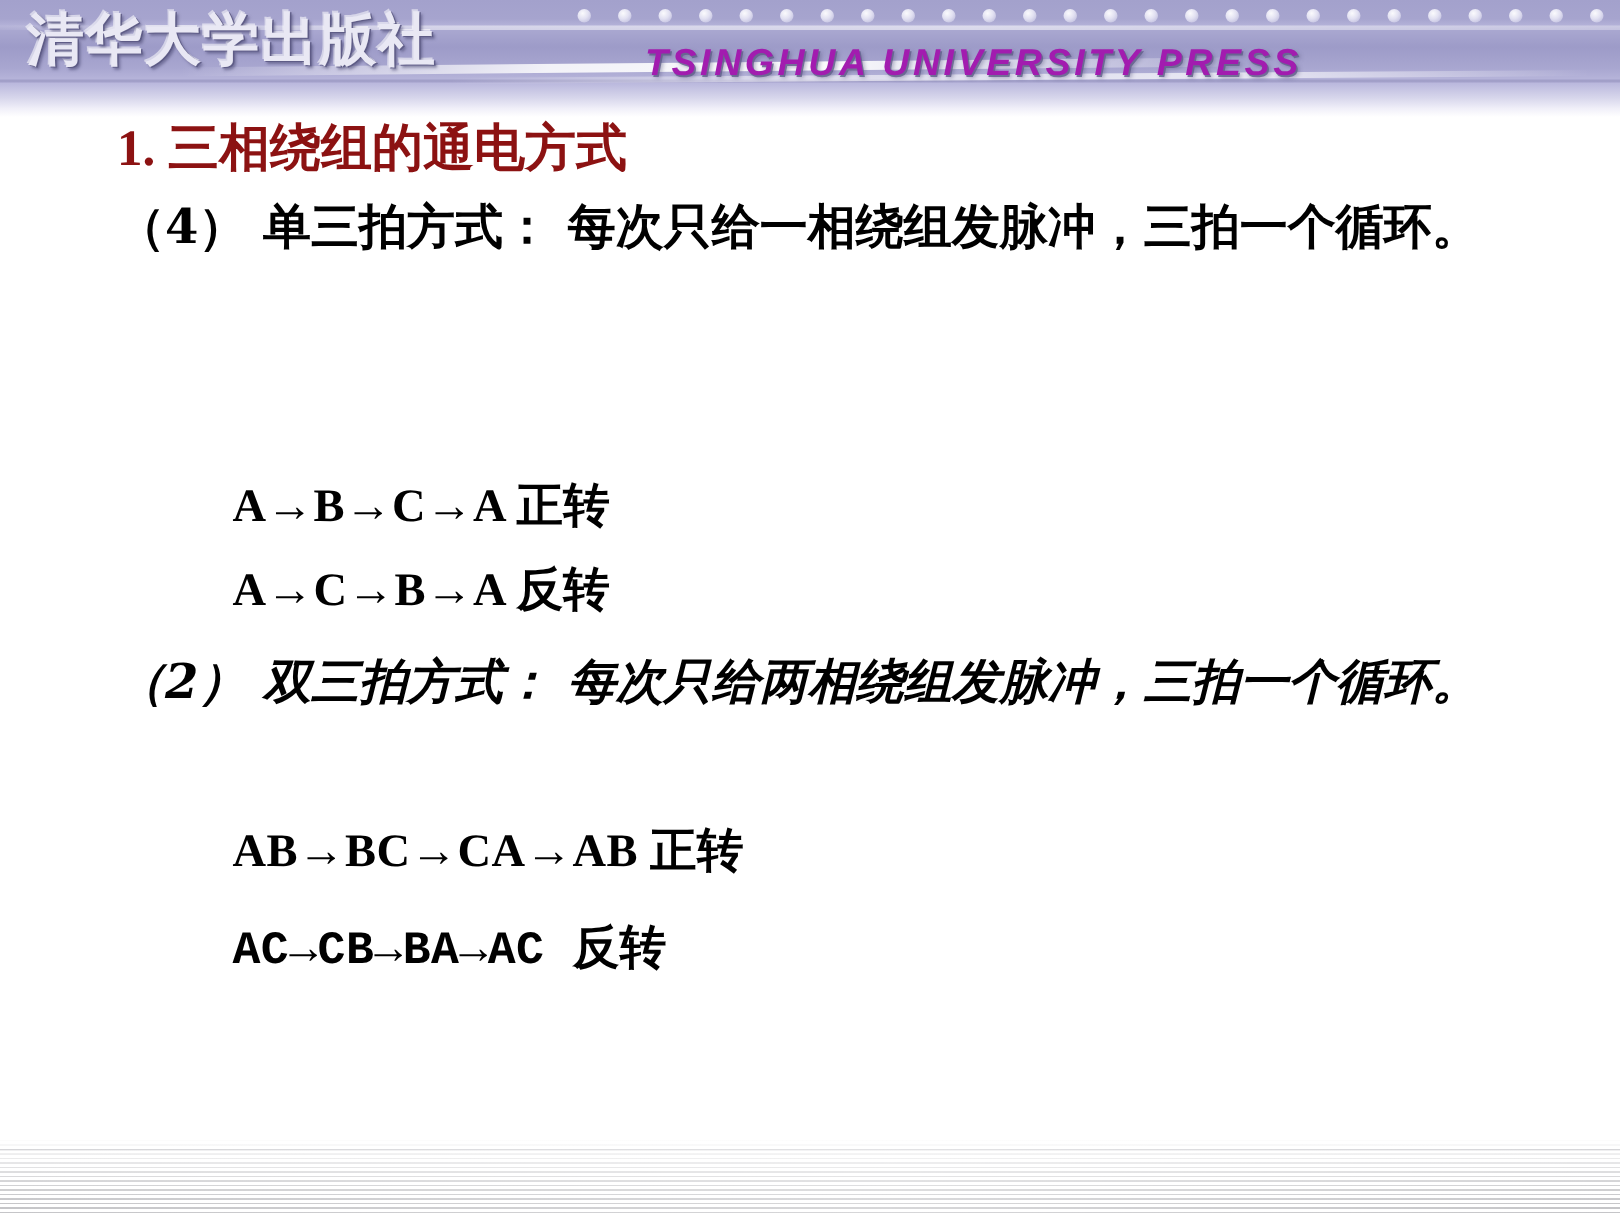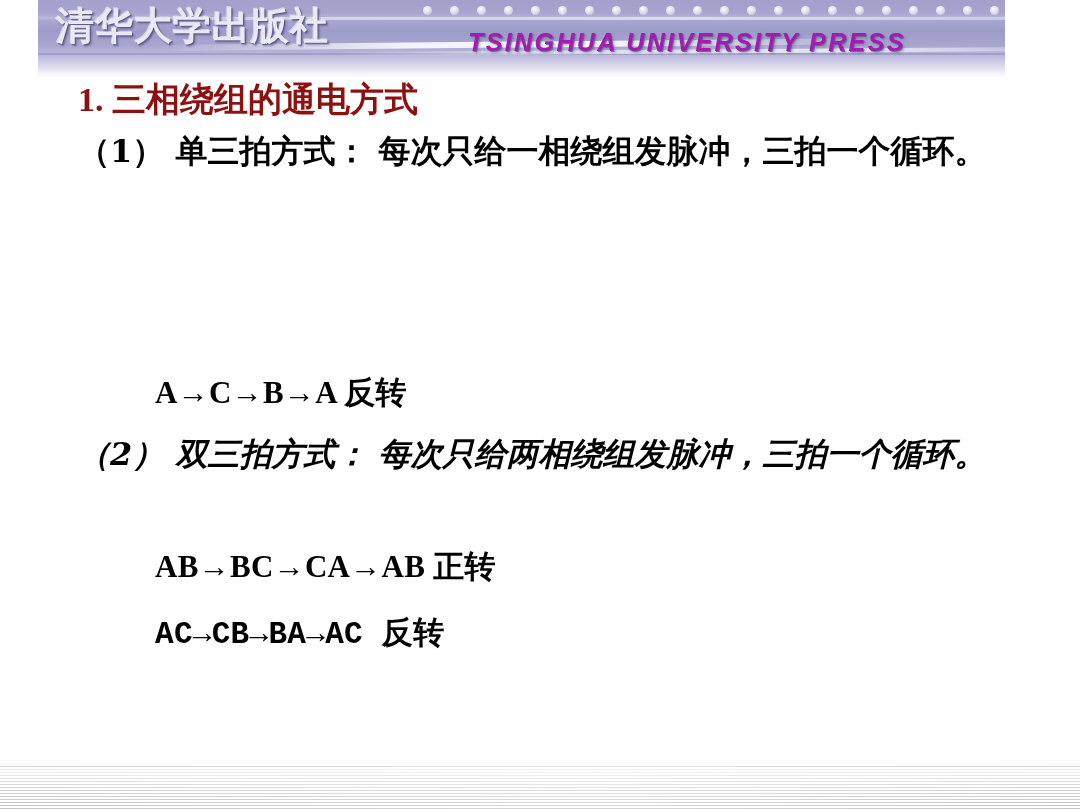--- a/index.html
+++ b/index.html
@@ -23,24 +23,23 @@
     width: 1080px;
     height: 810px;
     background: #ffffff;
     overflow: hidden;
   }
 
   
   .banner {
     position: absolute;
     left: 0; top: 0;
-    width: 967px;
+    width: 1080px;
     height: 78px;
     overflow: hidden;
-    margin-left: 38px;
   }
   
   .banner-bg {
     position: absolute;
     left: 0; top: 0;
     width: 1080px;
     height: 78px;
     background: linear-gradient(to bottom,
         #a3a1cc 0%,
         #a6a4ce 16%,
@@ -323,22 +322,23 @@
 
     <div class="logo-en">TSINGHUA UNIVERSITY PRESS</div>
   </div>
 
   <div class="content">
 
     <div class="slide-title">
       <span class="num">1.</span><span>&nbsp;</span><span>三相绕组的通电方式</span>
     </div>
 
-    <div class="para" id="para1">（1） 单三拍方式： 每次只给一相绕组发脉冲，三拍一个循环。</div>
-
+    <div class="para" id="para1">（4） 单三拍方式： 每次只给一相绕组发脉冲，三拍一个循环。</div>
+
+    <div class="eqline" id="eq1">A→B→C→A 正转</div>
 
     <div class="eqline" id="eq2">A→C→B→A  反转</div>
 
     <div class="para" id="para2">（2） 双三拍方式： 每次只给两相绕组发脉冲，三拍一个循环。</div>
 
     <div class="eqline" id="eq3">AB→BC→CA→AB  正转</div>
 
     <div class="eqline" id="eq4">AC→CB→BA→AC  反转</div>
 
   </div>

